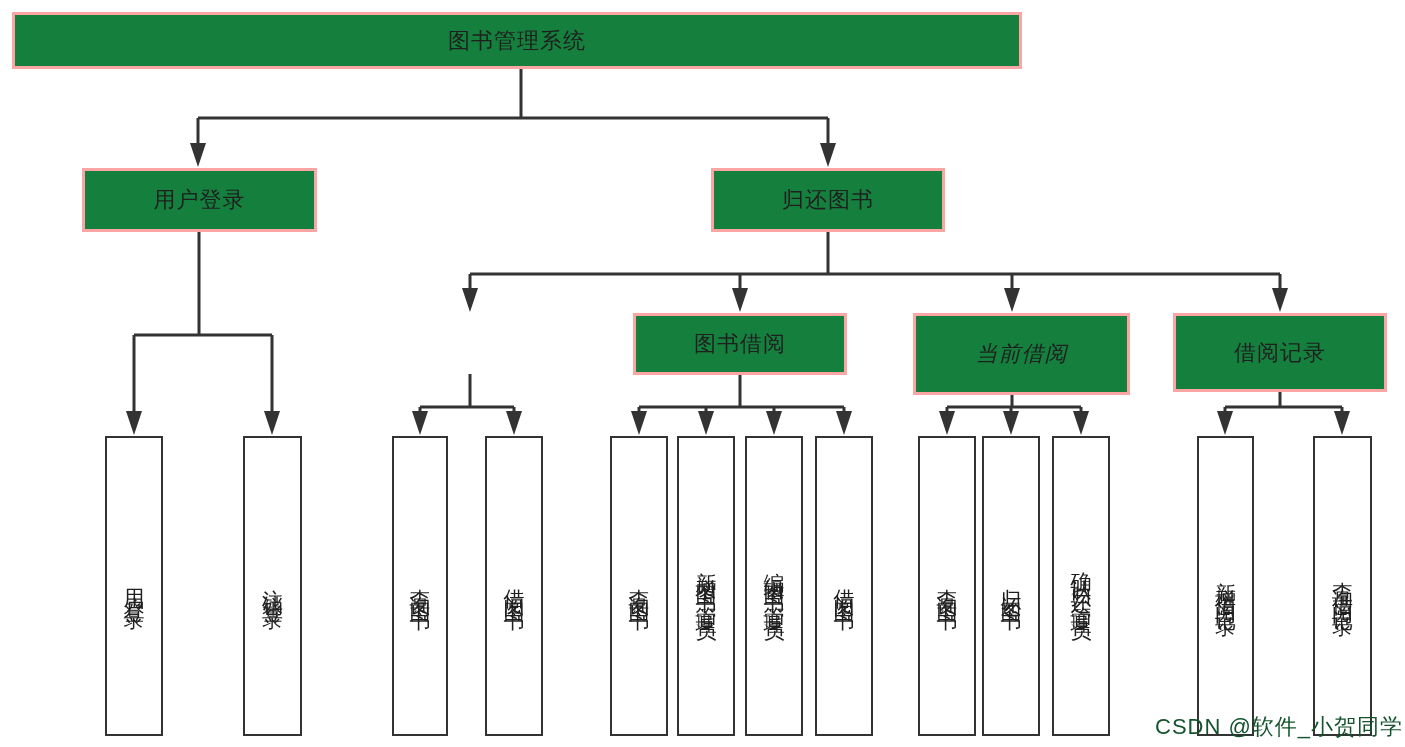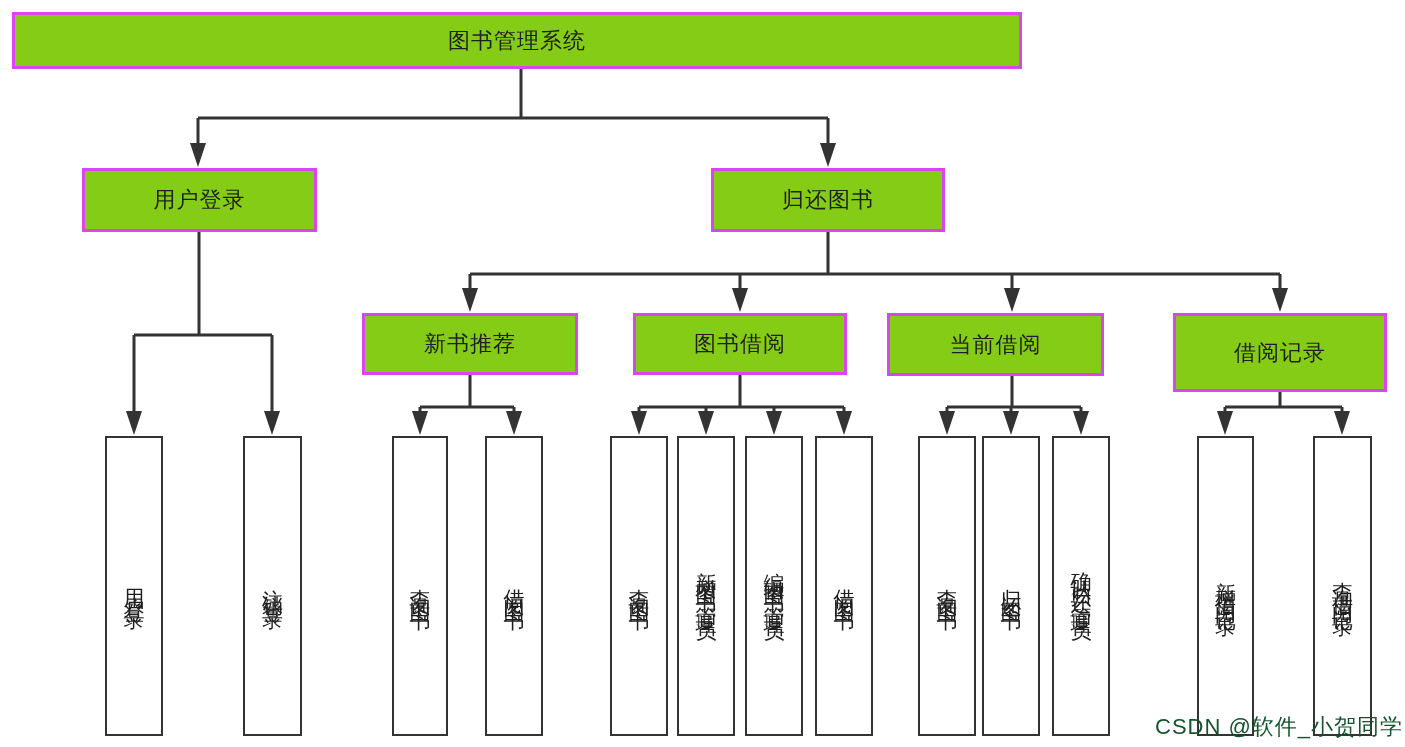--- a/index.html
+++ b/index.html
@@ -21,22 +21,22 @@
 
   #connectors {
     position: absolute;
     left: 0; top: 0;
     width: 1405px;
     height: 747px;
   }
 
   .node {
     position: absolute;
-    border: 3px solid #d946ef;
-    background: #84cc16;
+    border: 3px solid #fca5a5;
+    background: #15803d;
     display: flex;
     align-items: center;
     justify-content: center;
     font-size: 22px;
     letter-spacing: 1px;
     color: #1f1f1f;
     z-index: 2;
   }
 
   .leaf {
@@ -58,21 +58,21 @@
     color: #1f1f1f;
     white-space: nowrap;
   }
 
   
   #node-root            { left: 12px;   top: 12px;  width: 1010px; height: 57px; }
   #node-user-login      { left: 82px;   top: 168px; width: 235px;  height: 64px; }
   #node-book-mgmt       { left: 711px;  top: 168px; width: 234px;  height: 64px; }
   #node-new-book        { left: 362px;  top: 313px; width: 216px;  height: 62px; }
   #node-book-borrow     { left: 633px;  top: 313px; width: 214px;  height: 62px; }
-  #node-current-borrow  { left: 887px;  top: 313px; width: 217px;  height: 63px; }
+  #node-current-borrow  { left: 913px;  top: 313px; width: 217px;  height: 82px; font-style: italic; }
   #node-borrow-record   { left: 1173px; top: 313px; width: 214px;  height: 79px; }
 
   
   #leaf-ul-login    { left: 105px;  width: 58px; }
   #leaf-ul-logout   { left: 243px;  width: 59px; }
   #leaf-nb-query    { left: 392px;  width: 56px; }
   #leaf-nb-borrow   { left: 485px;  width: 58px; }
   #leaf-bb-query    { left: 610px;  width: 58px; }
   #leaf-bb-add      { left: 677px;  width: 58px; }
   #leaf-bb-edit     { left: 745px;  width: 58px; }
@@ -150,23 +150,20 @@
     <span>图书管理系统</span>
   </div>
 
   <div class="node" id="node-user-login">
     <span>用户登录</span>
   </div>
   <div class="node" id="node-book-mgmt">
     <span>归还图书</span>
   </div>
 
-  <div class="node" id="node-new-book">
-    <span>新书推荐</span>
-  </div>
   <div class="node" id="node-book-borrow">
     <span>图书借阅</span>
   </div>
   <div class="node" id="node-current-borrow">
     <span>当前借阅</span>
   </div>
   <div class="node" id="node-borrow-record">
     <span>借阅记录</span>
   </div>
 

